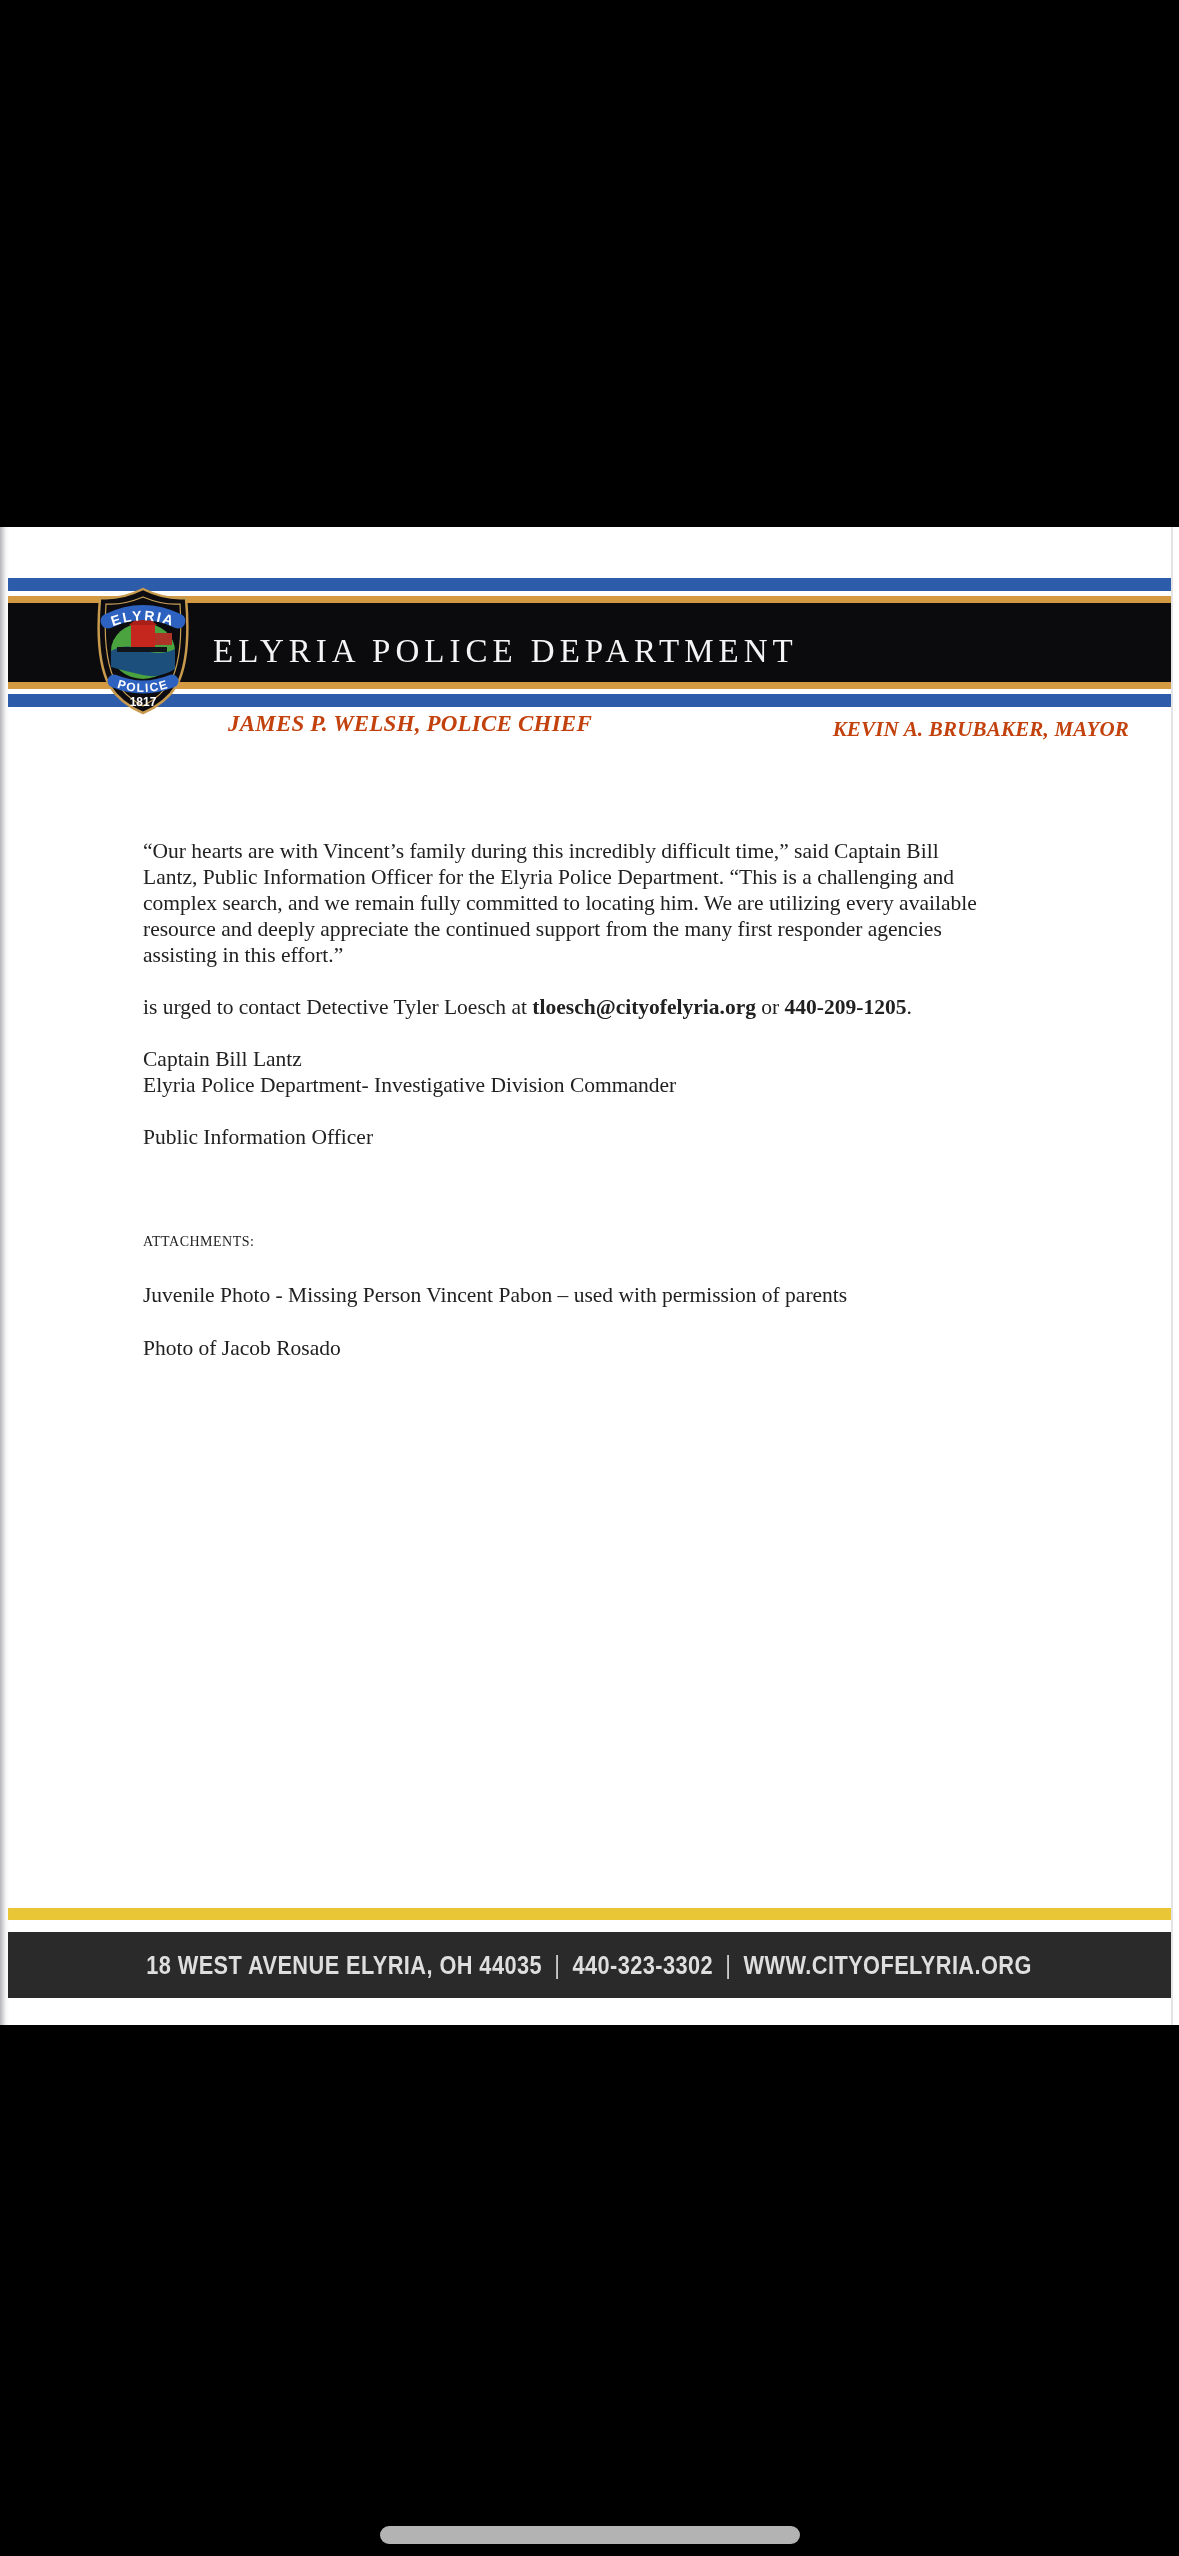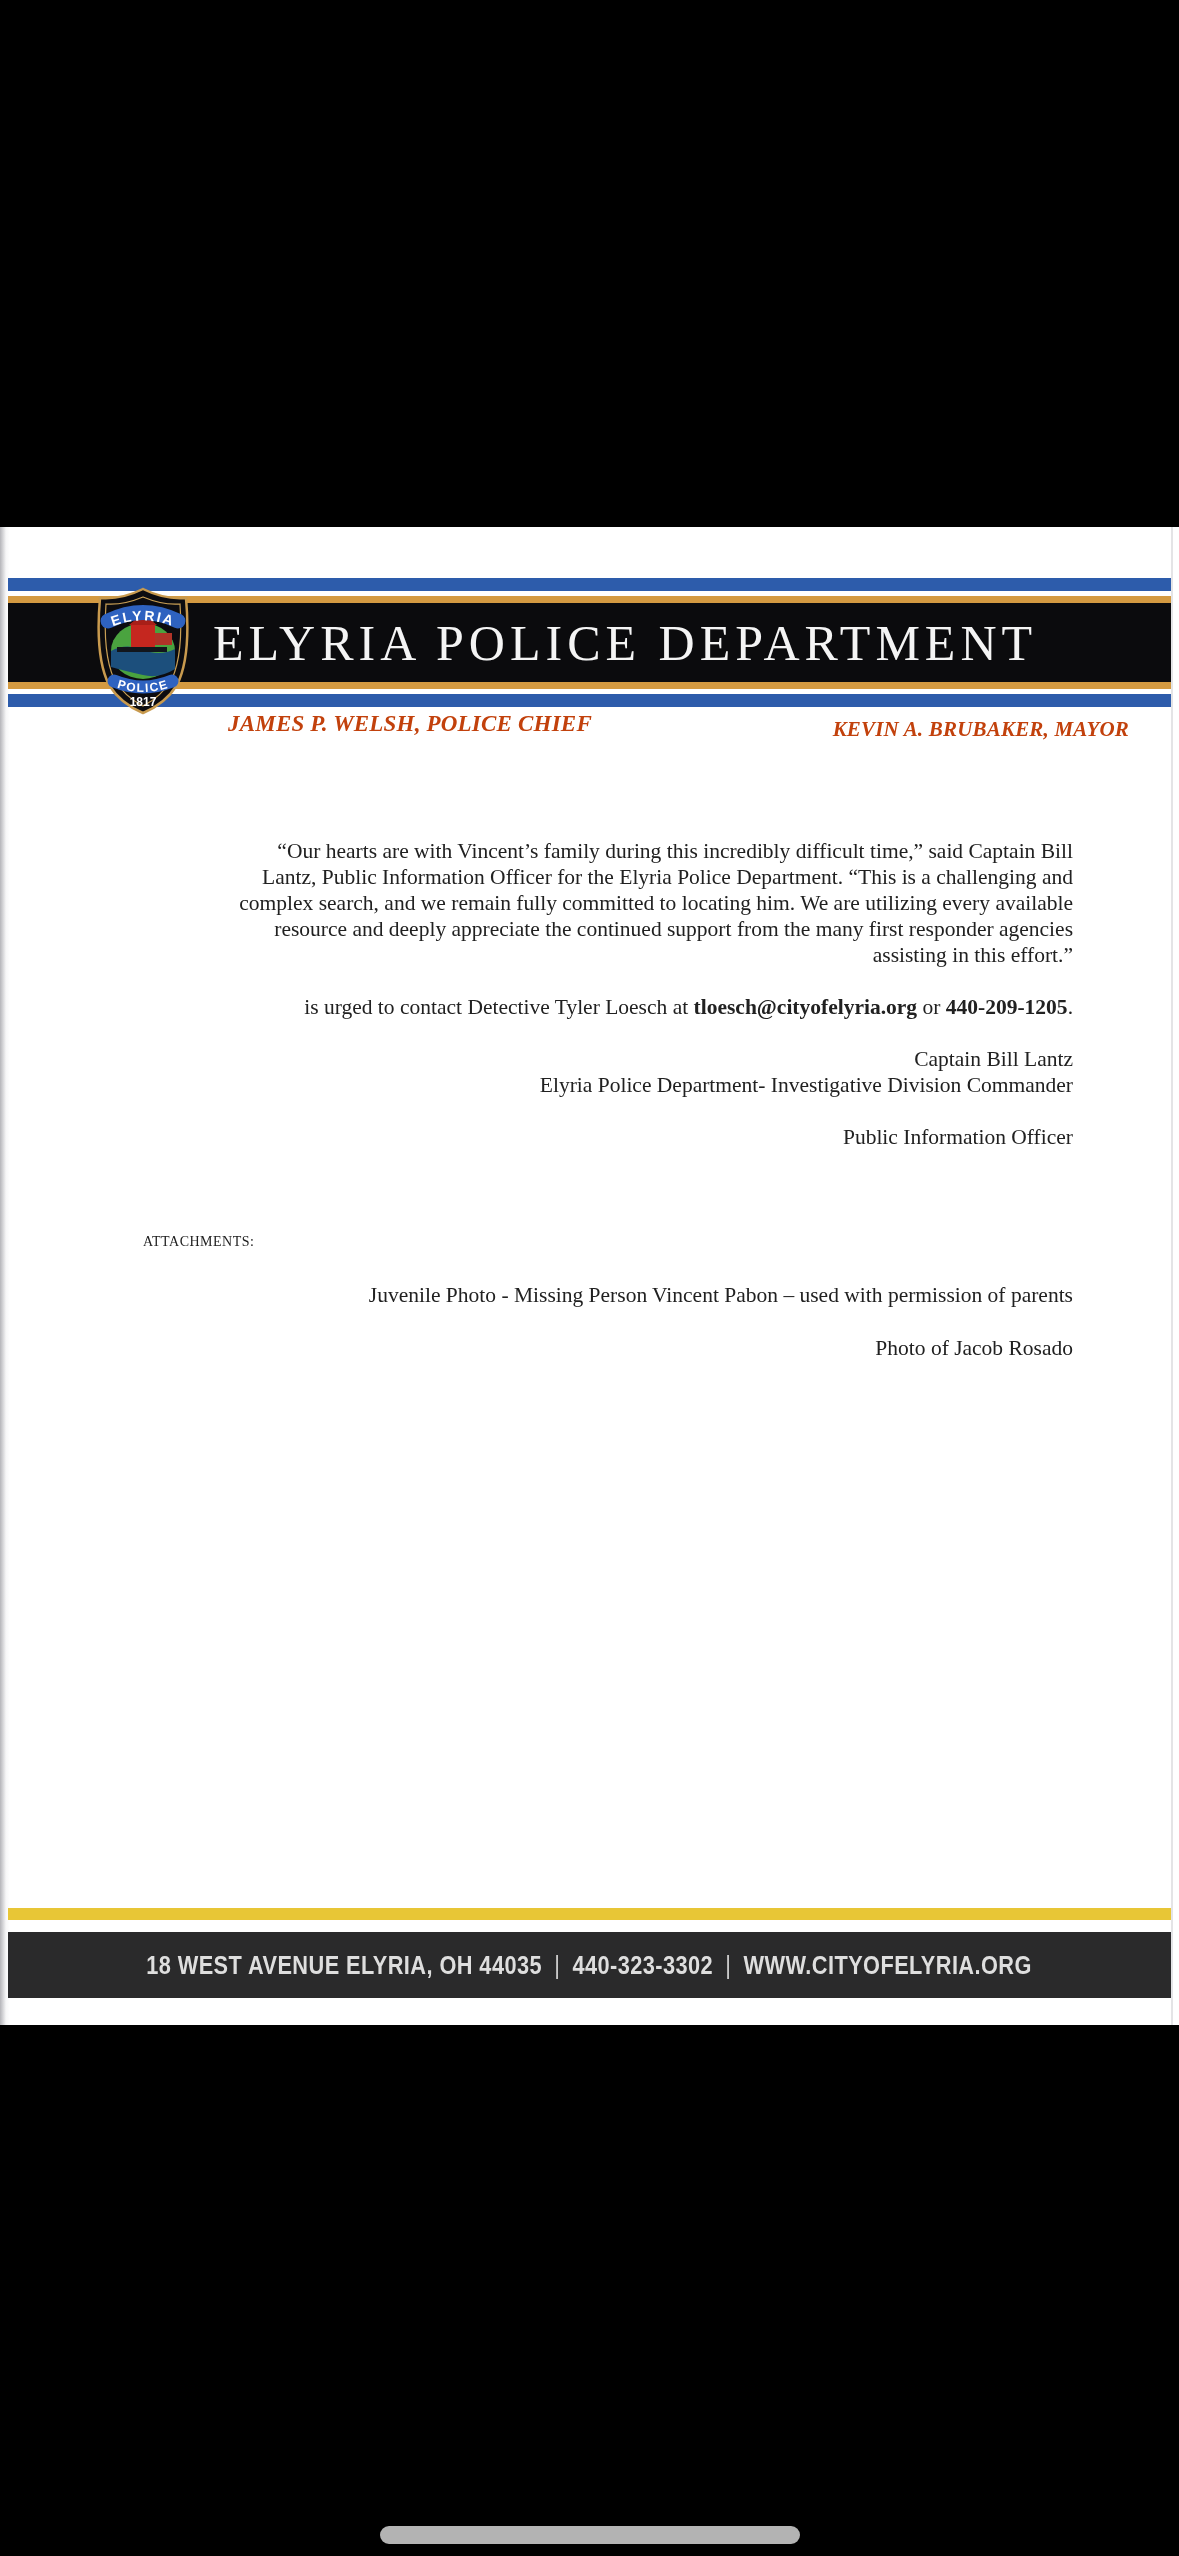--- a/index.html
+++ b/index.html
@@ -20,43 +20,43 @@
     pointer-events:none;
   }
   
   .stripe{position:absolute;left:8px;right:8px;}
   .stripe-blue-top{top:51px;height:13px;background:#2d5cab;}
   .stripe-gold-top{top:69px;height:7px;background:#d49a41;}
   .banner{
     position:absolute;left:8px;right:8px;top:76px;height:79px;background:#0b0b0d;
   }
   .banner-title{
-    position:absolute;left:205px;top:0;height:72px;line-height:80px;
-    color:#f4f4f4;font-size:50px;letter-spacing:5px;white-space:nowrap;
+    position:absolute;left:205px;top:8px;height:72px;line-height:80px;
+    color:#f4f4f4;font-size:33px;letter-spacing:5px;white-space:nowrap;
     font-family:"Liberation Serif","DejaVu Serif",serif;
   }
   .stripe-gold-btm{top:155px;height:7px;background:#d49a41;}
   .stripe-blue-btm{top:167px;height:13px;background:#2d5cab;}
   .badge{position:absolute;left:95px;top:60px;width:96px;height:128px;z-index:3;}
   
   .officials{position:absolute;left:0;top:184px;width:100%;height:40px;color:#c2410c;margin-left:12px;}
   .chief{
     position:absolute;left:216px;top:0;font-size:23px;font-weight:bold;font-style:italic;
     white-space:nowrap;letter-spacing:0.2px;
   }
   .mayor{
     position:absolute;right:62px;top:6px;font-size:21px;font-weight:bold;font-style:italic;
     white-space:nowrap;letter-spacing:0.2px;
   }
   
   .doc-body{
     position:absolute;left:143px;top:311px;width:930px;color:#212121;
     font-size:21.5px;
   }
-  .line{line-height:26px;white-space:nowrap;text-align:right;}
+  .line{line-height:26px;white-space:nowrap;}
   .para2{margin-top:26px;}
   .signature{margin-top:26px;}
   .pio{margin-top:26px;}
   .attach-heading{
     margin-top:78px;font-weight:normal;font-size:14px;line-height:28px;letter-spacing:0.5px;
   }
   .attach1{margin-top:26px;}
   .attach2{margin-top:27px;}
   b.contact{font-weight:bold;}
   

